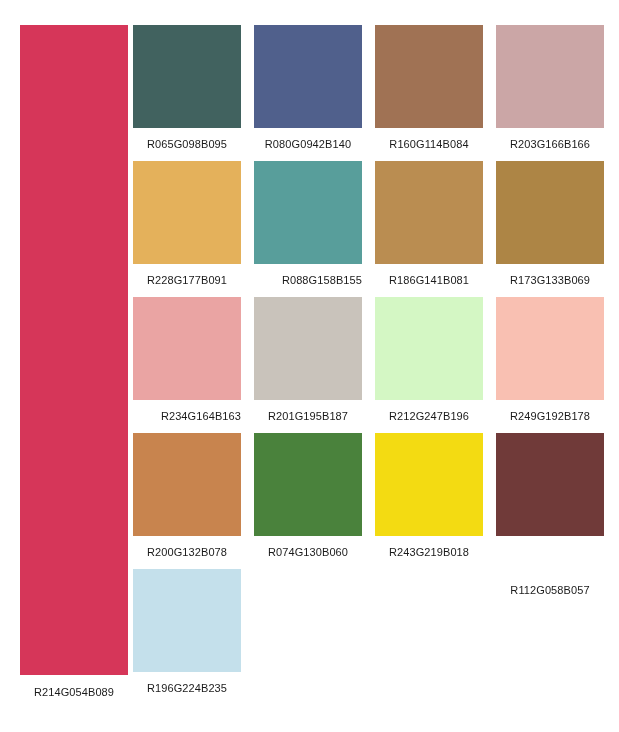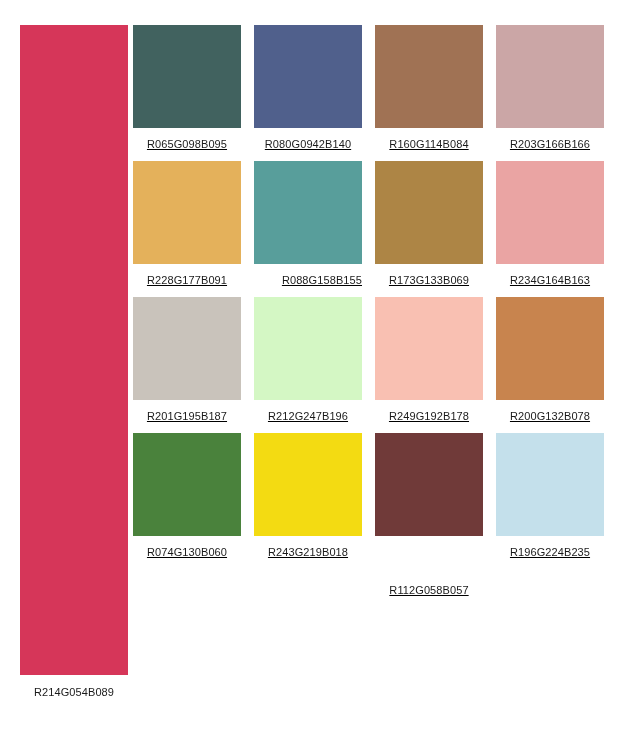--- a/index.html
+++ b/index.html
@@ -53,21 +53,20 @@
   #swatch-grid {
     position: absolute;
     left: 133px;
     top: 25px;
     width: 471px;
     display: grid;
     grid-template-columns: repeat(4, 108px);
     grid-template-rows: repeat(5, 103px);
     column-gap: 13px;
     row-gap: 33px;
-    text-decoration: underline;
   }
   .swatch-cell {
     width: 108px;
     position: relative;
   }
   .swatch-chip {
     width: 108px;
     height: 103px;
     display: block;
   }
@@ -112,26 +111,30 @@
       </div>
       <div class="swatch-cell">
         <span class="swatch-chip" style="background-color: rgb(228, 177, 91);"></span>
         <span class="swatch-label" style="color: rgb(26, 26, 26);">R228G177B091</span>
       </div>
       <div class="swatch-cell">
         <span class="swatch-chip" style="background-color: rgb(88, 158, 155);"></span>
         <span class="swatch-label" style="color: rgb(26, 26, 26); text-align: right;">R088G158B155</span>
       </div>
       <div class="swatch-cell">
+        <span class="swatch-chip" style="background-color: rgb(186, 141, 81);"></span>
+        <span class="swatch-label" style="color: rgb(26, 26, 26);">R186G141B081</span>
+      </div>
+      <div class="swatch-cell">
         <span class="swatch-chip" style="background-color: rgb(173, 133, 69);"></span>
         <span class="swatch-label" style="color: rgb(26, 26, 26);">R173G133B069</span>
       </div>
       <div class="swatch-cell">
         <span class="swatch-chip" style="background-color: rgb(234, 164, 163);"></span>
-        <span class="swatch-label" style="color: rgb(26, 26, 26);">R234G164B163</span>
+        <span class="swatch-label" style="color: rgb(26, 26, 26); text-align: right;">R234G164B163</span>
       </div>
       <div class="swatch-cell">
         <span class="swatch-chip" style="background-color: rgb(201, 195, 187);"></span>
         <span class="swatch-label" style="color: rgb(26, 26, 26);">R201G195B187</span>
       </div>
       <div class="swatch-cell">
         <span class="swatch-chip" style="background-color: rgb(212, 247, 196);"></span>
         <span class="swatch-label" style="color: rgb(26, 26, 26);">R212G247B196</span>
       </div>
       <div class="swatch-cell">

